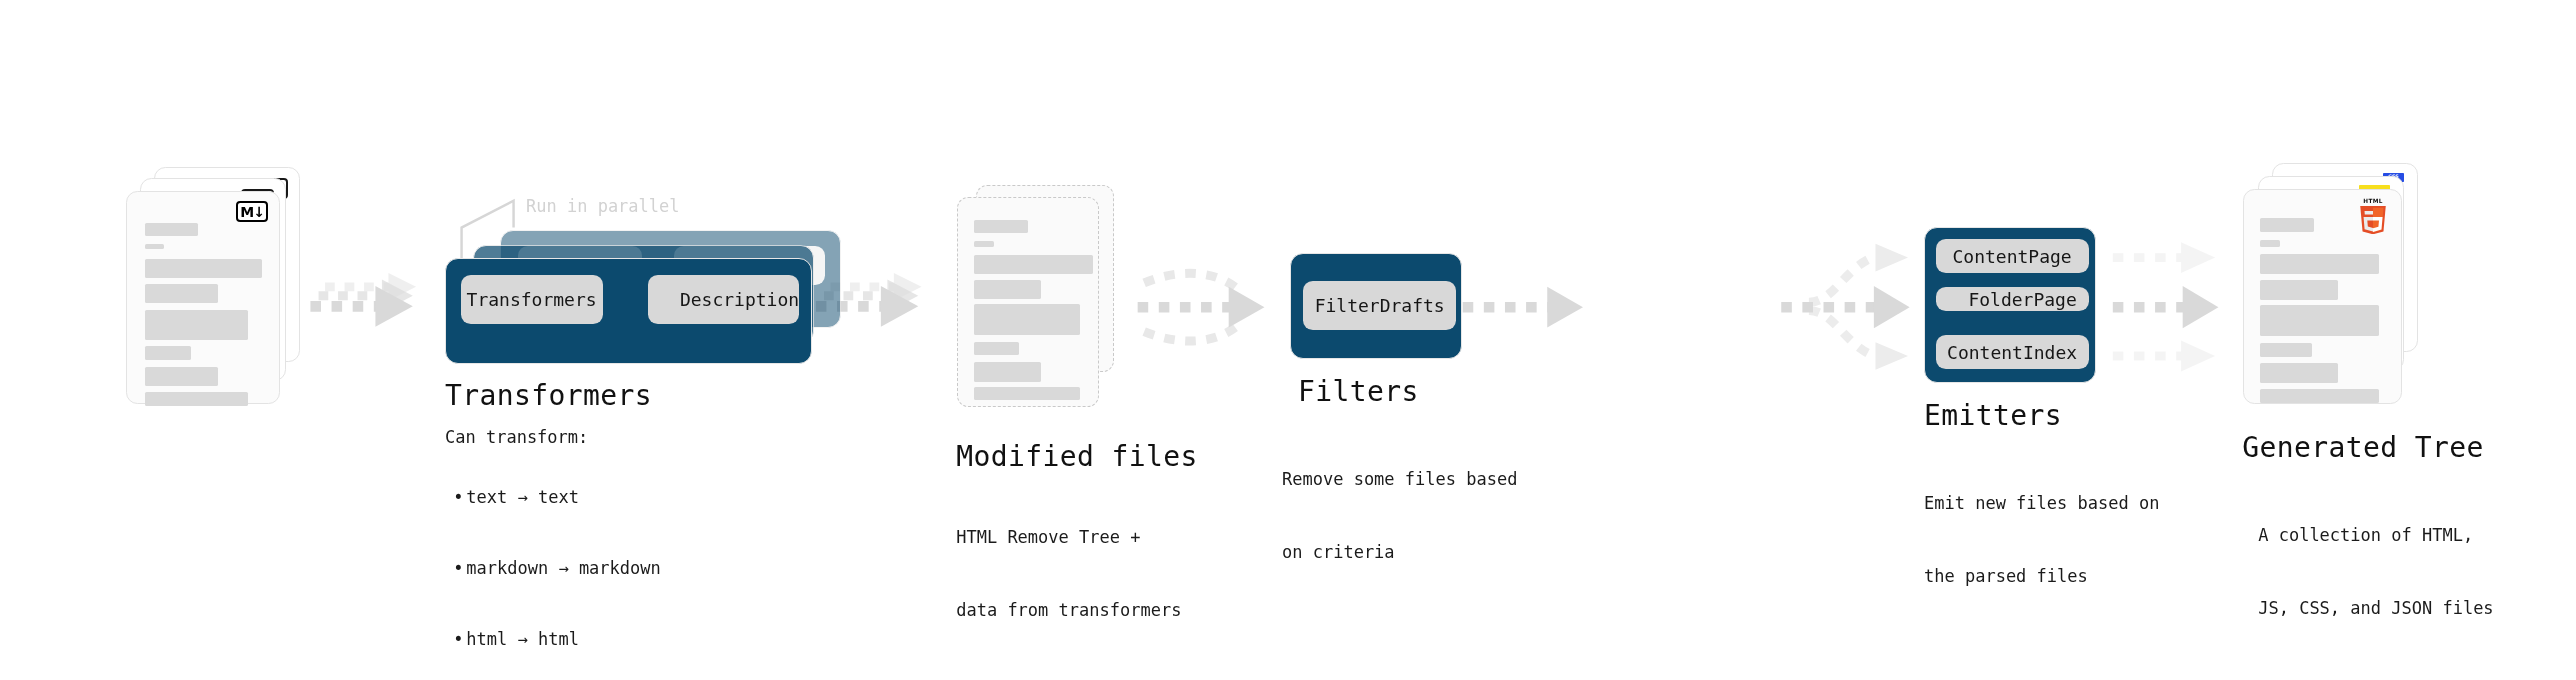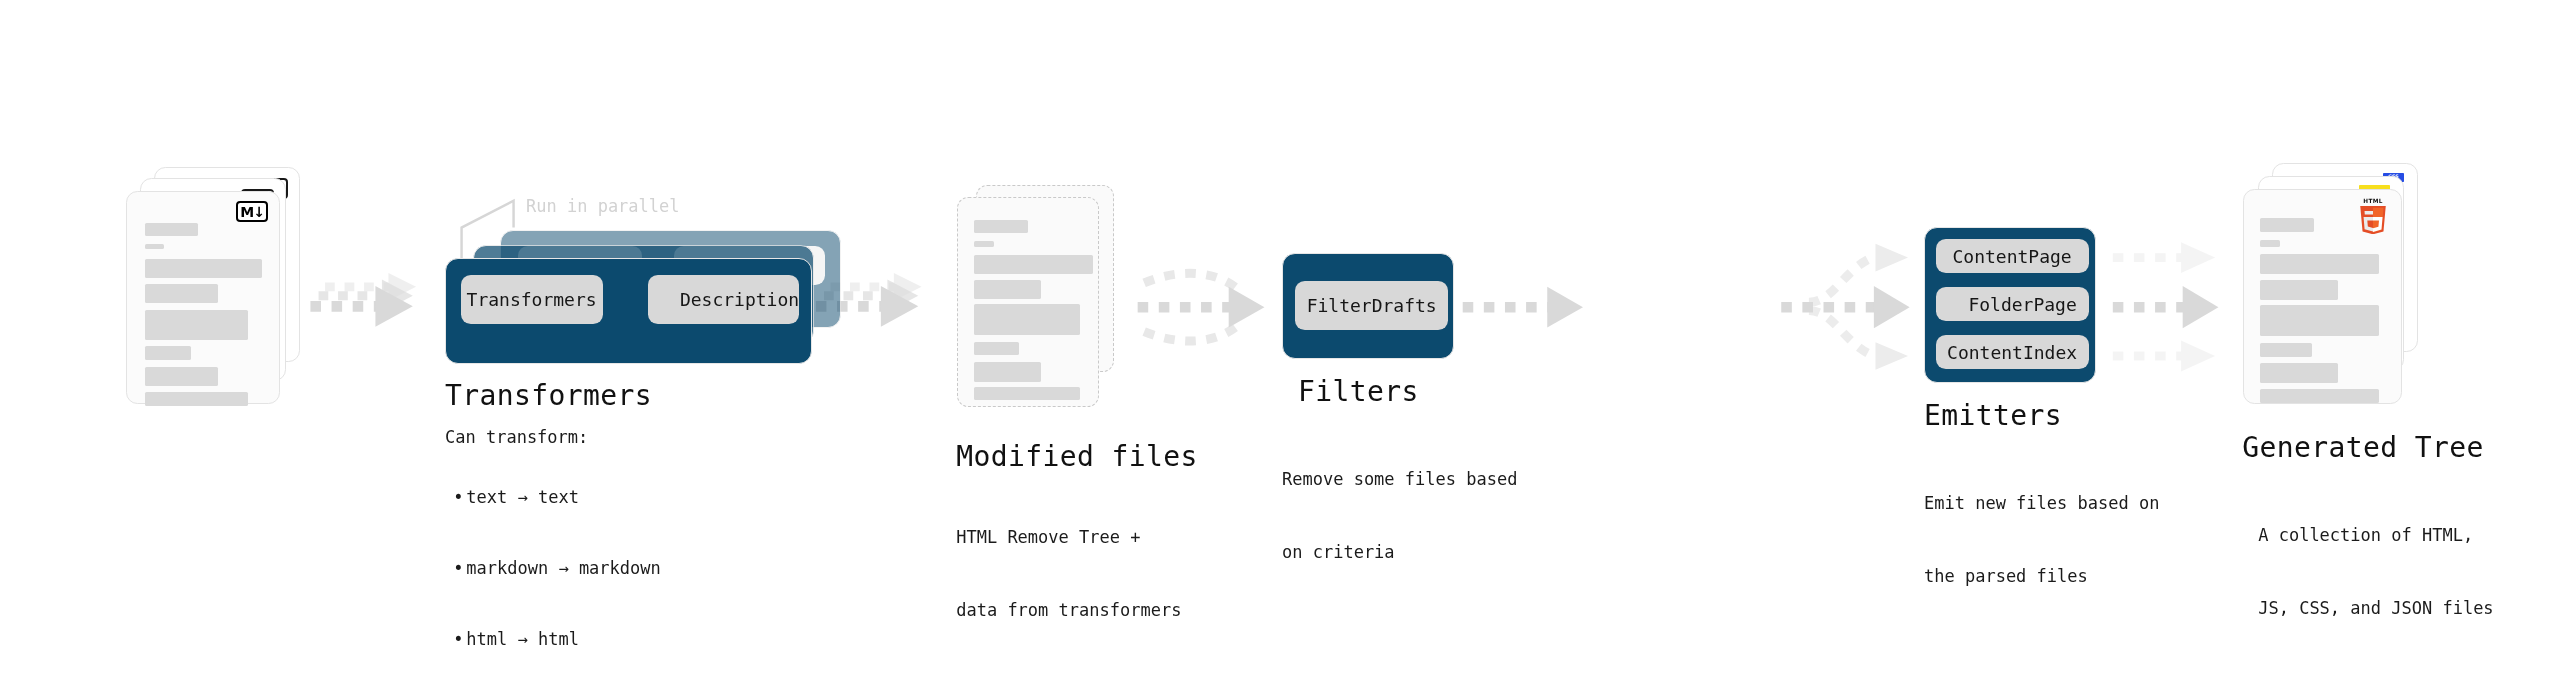--- a/index.html
+++ b/index.html
@@ -280,35 +280,35 @@
       </div>
     </div>
     <div class="stage-title" style="position:absolute;left:-0.8px;top:255px;text-align:center;">Modified files</div>
     <div class="stage-sub stage-sub-tight" style="position:absolute;left:-0.8px;top:283px;">
       <div>HTML Remove Tree +</div>
       <div>data from transformers</div>
     </div>
   </div>
 
   <div class="stage-block" style="left:1282px;top:253px;">
-    <div class="panel" style="left:0px;top:0px;width:172px;height:106px;">
+    <div class="panel" style="left:8px;top:0px;width:172px;height:106px;">
       <div class="pill" style="left:12.2px;top:27px;width:153px;height:49px;">FilterDrafts</div>
     </div>
     <div class="stage-title" style="position:absolute;left:0px;top:122px;margin-left:16px;">Filters</div>
     <div class="stage-sub stage-sub-tight" style="position:absolute;left:0px;top:157px;">
       <div>Remove some files based</div>
       <div>on criteria</div>
     </div>
   </div>
 
 
   <div class="stage-block" style="left:1924px;top:227px;">
     <div class="panel" style="left:0px;top:0px;width:172px;height:156px;">
       <div class="pill" style="left:10.6px;top:11.4px;width:153px;height:34px;">ContentPage</div>
-      <div class="pill" style="left:10.6px;top:59px;width:153px;height:34px;padding-left:21px;">FolderPage</div>
+      <div class="pill" style="left:10.6px;top:59px;width:153px;height:24px;padding-left:21px;">FolderPage</div>
       <div class="pill" style="left:10.6px;top:107px;width:153px;height:34px;">ContentIndex</div>
     </div>
     <div class="stage-title" style="position:absolute;left:0px;top:172px;">Emitters</div>
     <div class="stage-sub stage-sub-tight" style="position:absolute;left:0px;top:207px;">
       <div>Emit new files based on</div>
       <div>the parsed files</div>
     </div>
   </div>
 
   <div class="stage-block" style="left:2243px;top:163px;">

